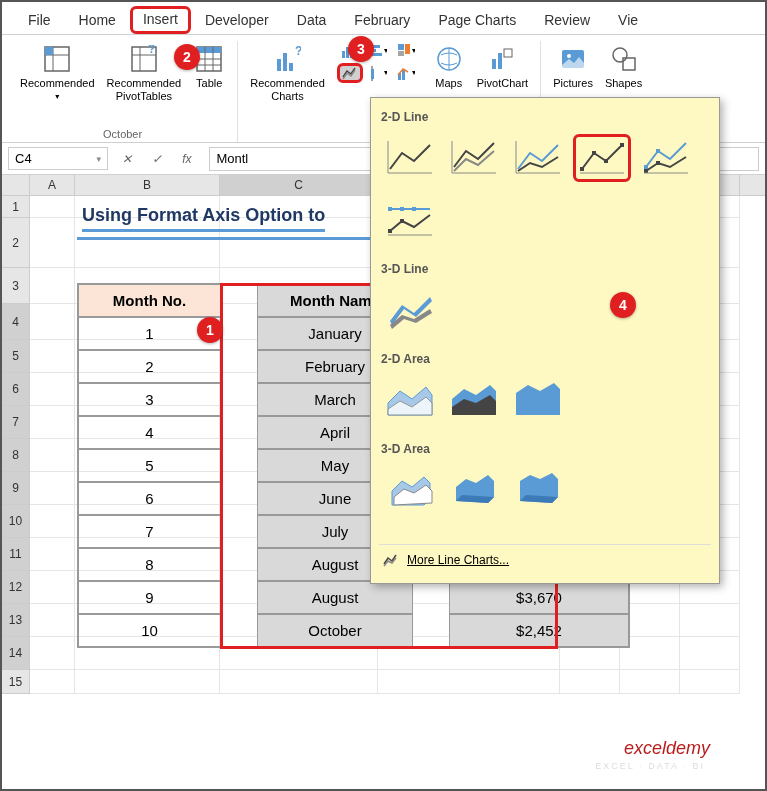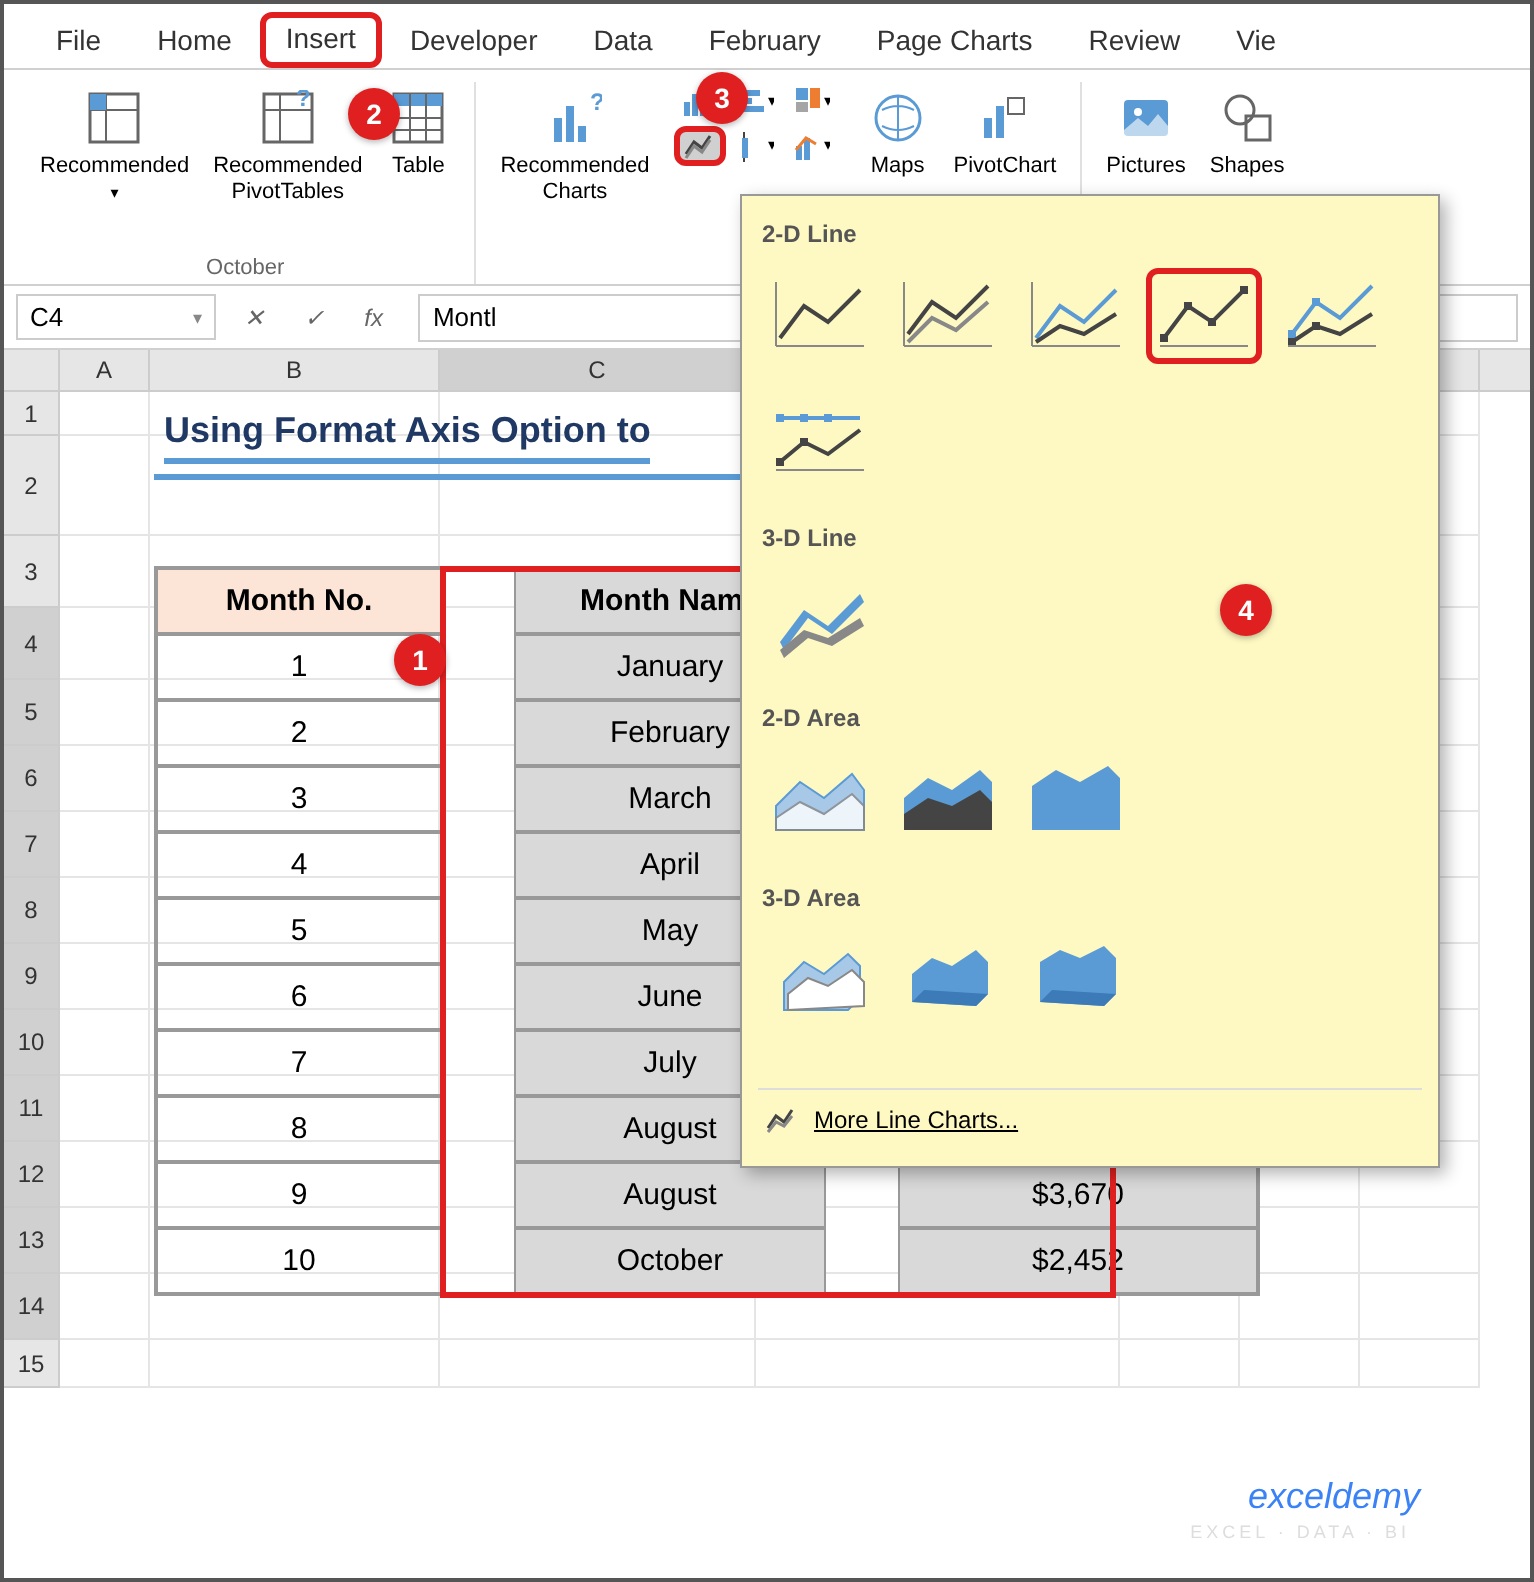--- a/index.html
+++ b/index.html
@@ -53,21 +53,21 @@
 
 .selection-border { position: absolute; border: 3px solid #e02020; pointer-events: none; }
 
 .dropdown-panel { position: absolute; top: 95px; left: 368px; width: 350px; background: #fef9c3; border: 1px solid #999; box-shadow: 3px 3px 8px rgba(0,0,0,0.3); z-index: 50; padding: 8px; }
 .dropdown-section-title { font-size: 12px; font-weight: bold; color: #555; padding: 4px 2px 6px; }
 .chart-options { display: flex; flex-wrap: wrap; gap: 6px; padding: 4px 2px 14px; }
 .chart-option { width: 58px; height: 48px; display: flex; align-items: center; justify-content: center; cursor: pointer; }
 .chart-option.highlighted { border: 3px solid #e02020; border-radius: 6px; }
 .more-link { display: flex; align-items: center; gap: 8px; padding: 8px 4px; font-size: 12px; text-decoration: underline; cursor: pointer; border-top: 1px solid #ddd; margin-top: 16px; }
 
-.watermark { position: absolute; bottom: 30px; right: 55px; color: #3b82f6; font-size: 18px; font-style: italic; }
+.watermark { position: absolute; bottom: 30px; right: 55px; color: #b91c1c; font-size: 18px; font-style: italic; }
 .watermark-sub { position: absolute; bottom: 18px; right: 60px; color: #ddd; font-size: 9px; letter-spacing: 2px; }
 
 svg { display: block; }
 </style>
 </head>
 <body>
 
 <div class="ribbon-tabs">
   <div class="ribbon-tab">File</div>
   <div class="ribbon-tab">Home</div>

